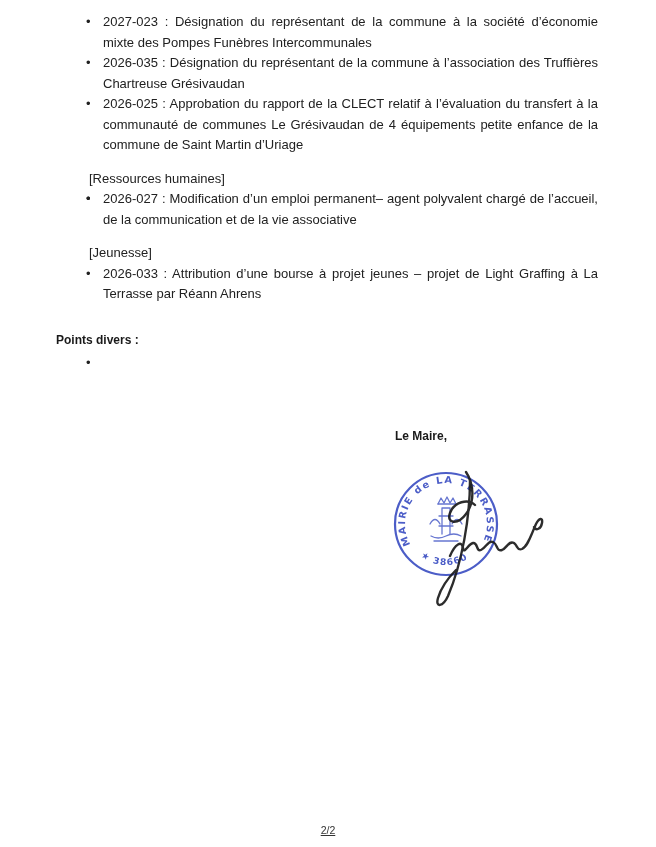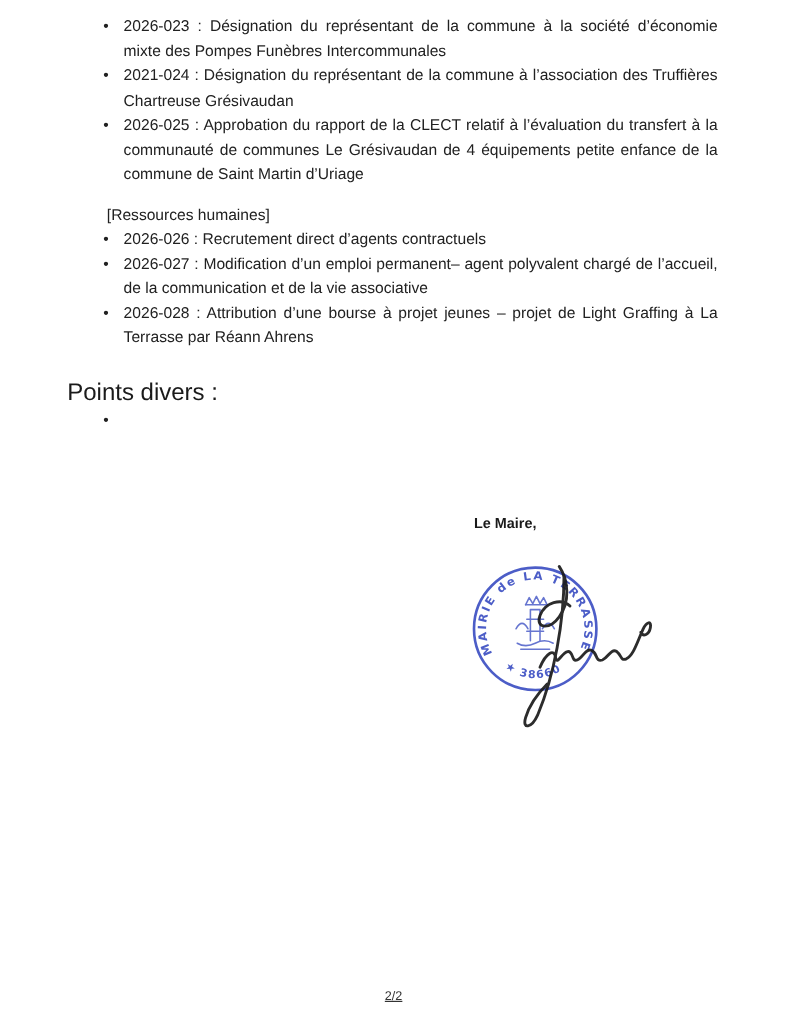--- a/index.html
+++ b/index.html
@@ -12,21 +12,21 @@
     color:#212121;
     overflow:hidden;
   }
   .blist { list-style:none; margin:0 58px 0 103px; padding:0; text-align:justify; }
   .blist li { position:relative; }
   .bullet { position:absolute; left:-17px; top:0; }
   .top-list { margin-top:12px; }
   .section-label { margin:13px 58px 0 57px;padding-left:32px; }
   .pd-title {
     margin:24px 58px 0 56px;
-    font-size:20px; line-height:22px; font-weight:normal; color:#1a1a1a;
+    font-size:12px; line-height:22px; font-weight:bold; color:#1a1a1a;
   }
   .pd-list { margin-top:2px; }
   .sig-text {
     position:absolute; left:395px; top:426px;
     font-weight:bold; font-size:12px; line-height:20px; color:#1a1a1a;
   }
   .seal-svg { position:absolute; left:378px; top:458px; width:210px; height:170px; color:#3d50c3; }
   .stamp-arc-text { font-family:"DejaVu Sans", sans-serif; font-size:9.5px; font-weight:bold; letter-spacing:1.6px; }
   .stamp-bottom-text { font-family:"DejaVu Sans", sans-serif; font-size:9px; font-weight:bold; letter-spacing:1px; }
   .pageno {
@@ -35,48 +35,48 @@
   }
 </style>
 </head>
 <body>
 
 <div class="page">
 
   <ul class="blist top-list">
     <li>
       <span class="bullet">•</span>
-      <span>2026-023 : Désignation du représentant de la commune à la société d’économie mixte des Pompes Funèbres Intercommunales</span>
+      <span>2027-023 : Désignation du représentant de la commune à la société d’économie mixte des Pompes Funèbres Intercommunales</span>
     </li>
     <li>
       <span class="bullet">•</span>
-      <span>2021-024 : Désignation du représentant de la commune à l’association des Truffières Chartreuse Grésivaudan</span>
+      <span>2026-035 : Désignation du représentant de la commune à l’association des Truffières Chartreuse Grésivaudan</span>
     </li>
     <li>
       <span class="bullet">•</span>
       <span>2026-025 : Approbation du rapport de la CLECT relatif à l’évaluation du transfert à la communauté de communes Le Grésivaudan de 4 équipements petite enfance de la commune de Saint Martin d’Uriage</span>
     </li>
   </ul>
 
   <p class="section-label">[Ressources humaines]</p>
   <ul class="blist">
     <li>
       <span class="bullet">•</span>
-      <span>2026-026 : Recrutement direct d’agents contractuels</span>
     </li>
     <li>
       <span class="bullet">•</span>
       <span>2026-027 : Modification d’un emploi permanent– agent polyvalent chargé de l’accueil, de la communication et de la vie associative</span>
     </li>
   </ul>
 
+  <p class="section-label">[Jeunesse]</p>
   <ul class="blist">
     <li>
       <span class="bullet">•</span>
-      <span>2026-028 : Attribution d’une bourse à projet jeunes – projet de Light Graffing à La Terrasse par Réann Ahrens</span>
+      <span>2026-033 : Attribution d’une bourse à projet jeunes – projet de Light Graffing à La Terrasse par Réann Ahrens</span>
     </li>
   </ul>
 
   <h2 class="pd-title">Points divers :</h2>
   <ul class="blist pd-list">
     <li>
       <span class="bullet">•</span>
     </li>
   </ul>
 

